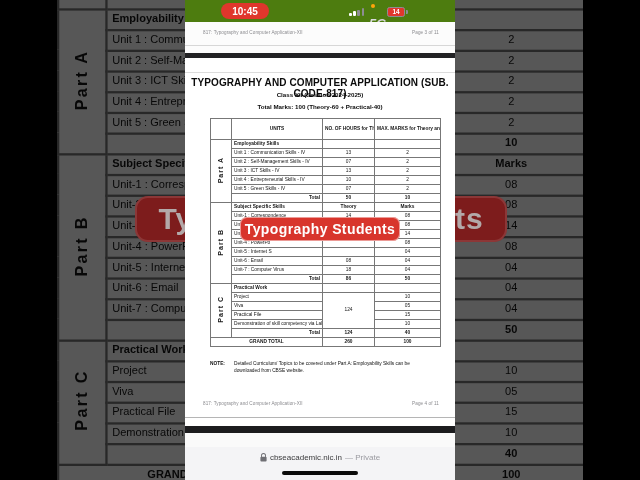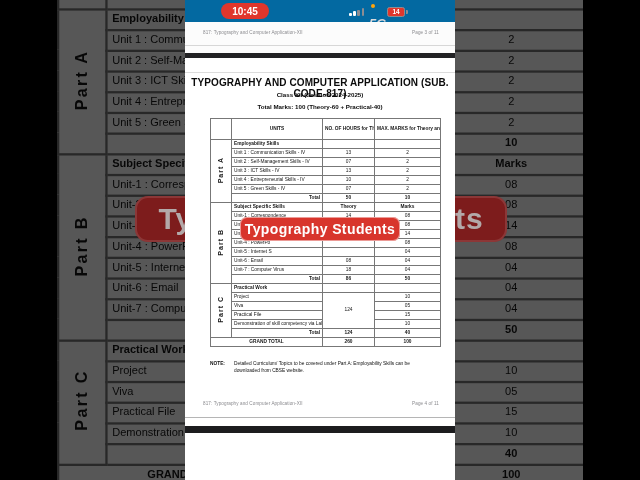--- a/index.html
+++ b/index.html
@@ -12,21 +12,21 @@
            transform:translate(-57.5px,-178px) scale(2.3);filter:brightness(.34) saturate(.55);}
   .bg-copy{top:0 !important;left:0 !important;right:auto !important;width:270px;}
   .bg-caption{position:absolute;left:78px;top:196px;width:372px;height:46px;background:#7d1c1c;
               border-radius:13px;display:flex;align-items:center;justify-content:center;overflow:hidden;
               color:#b3a9a9;font-weight:bold;font-size:30px;letter-spacing:1px;white-space:nowrap;
               box-shadow:inset 0 0 0 2px rgba(255,255,255,.12);}
 
   
   .phone{position:absolute;left:185px;top:0;width:270px;height:480px;background:#fff;overflow:hidden;}
 
-  .status-bar{position:absolute;top:0;left:0;right:0;height:22px;background:#0369a1;}
+  .status-bar{position:absolute;top:0;left:0;right:0;height:22px;background:#4d7c0f;}
   .rec-pill{position:absolute;left:36px;top:3px;width:48px;height:16px;border-radius:9px;background:#e0362c;
             display:flex;align-items:center;justify-content:center;color:#fff;font-size:10px;font-weight:bold;}
   .mic-dot{position:absolute;left:186px;top:4px;width:4px;height:4px;border-radius:50%;background:#ffa40a;}
   .signal{position:absolute;left:164px;top:8px;width:16px;height:8px;}
   .signal i{position:absolute;bottom:0;width:2.6px;border-radius:1px;background:#8d8d92;}
   .signal i:nth-child(1){left:0;height:3px;background:#fff;}
   .signal i:nth-child(2){left:4.2px;height:4.6px;background:#fff;}
   .signal i:nth-child(3){left:8.4px;height:6.2px;}
   .signal i:nth-child(4){left:12.6px;height:8px;}
   .net{position:absolute;left:184px;top:16px;font-size:13px;font-weight:bold;color:#d9d9dc;font-style:italic;}
@@ -408,16 +408,29 @@
       </div>
 
       <div class="pdf-footer-row">
         <span>817: Typography and Computer Application-XII</span>
         <span>Page 4 of 11</span>
       </div>
     </div>
 
     <div class="gap2"></div>
 
+    <div class="safari">
+      <div class="rule"></div>
+      <div class="lower"></div>
+      <div class="url-line">
+        <svg width="7" height="9" viewBox="0 0 7 9">
+            <path fill="#6f6f74" d="M1 4V2.6A2.5 2.5 0 0 1 6 2.6V4h-.9V2.6a1.6 1.6 0 0 0-3.2 0V4z"></path>
+            <rect x="0.4" y="3.8" width="6.2" height="4.8" rx="1" fill="#6f6f74"></rect>
+          </svg>
+        <span>cbseacademic.nic.in</span>
+        <span class="url-private">— Private</span>
+      </div>
+      <div class="home-indicator"></div>
+    </div>
   </div>
 
   <div class="cap cap1" style="background: rgb(216, 53, 44);">Typography Students</div>
 </div>
 
 </body></html>

